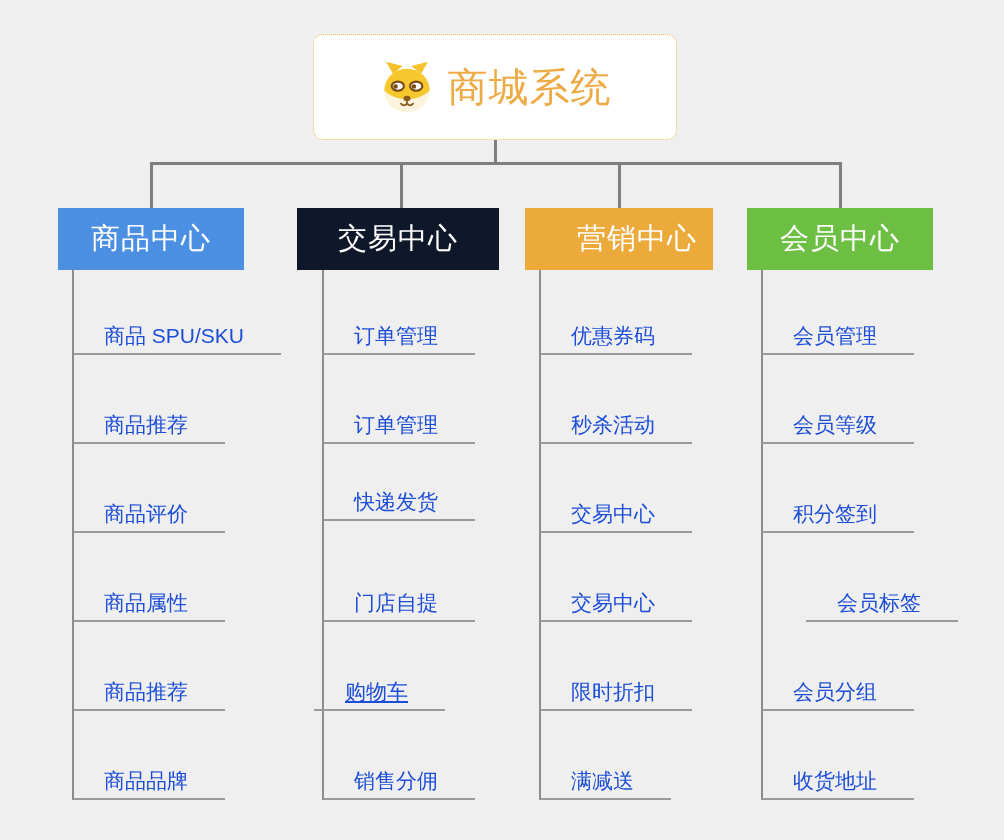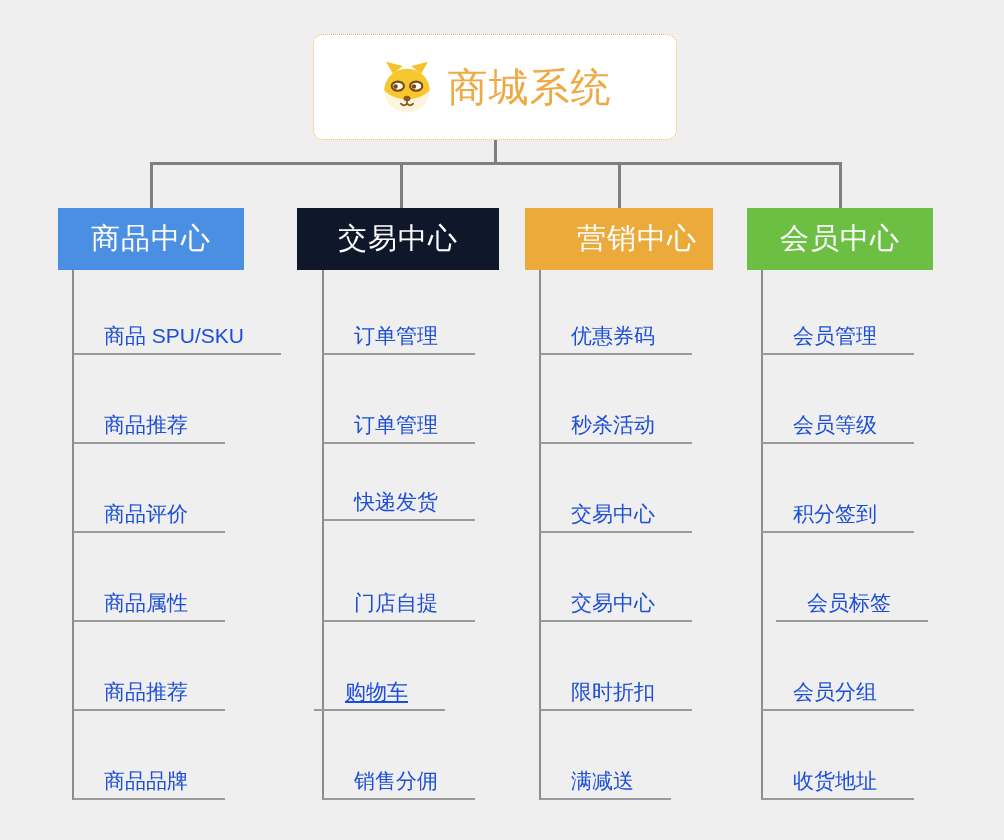--- a/index.html
+++ b/index.html
@@ -94,18 +94,18 @@
       <div class="child-item" style="left: 540px; top: 585px;">交易中心</div>
       <div class="child-item" style="left: 540px; top: 674px;">限时折扣</div>
       <div class="child-item" style="left: 540px; top: 763px;">满减送</div>
       <div class="branch-box" style="left: 747px; width: 186px; background: rgb(109, 191, 67);">
         <span>会员中心</span>
       </div>
       <div class="child-vline" style="left: 761px; top: 270px; height: 530px;"></div>
       <div class="child-item" style="left: 762px; top: 318px;">会员管理</div>
       <div class="child-item" style="left: 762px; top: 407px;">会员等级</div>
       <div class="child-item" style="left: 762px; top: 496px;">积分签到</div>
-      <div class="child-item" style="left: 776px; top: 585px;">会员标签</div>
+      <div class="child-item" style="left: 806px; top: 585px;">会员标签</div>
       <div class="child-item" style="left: 762px; top: 674px;">会员分组</div>
       <div class="child-item" style="left: 762px; top: 763px;">收货地址</div>
     </div>
 
 </div>
 
 </body></html>

